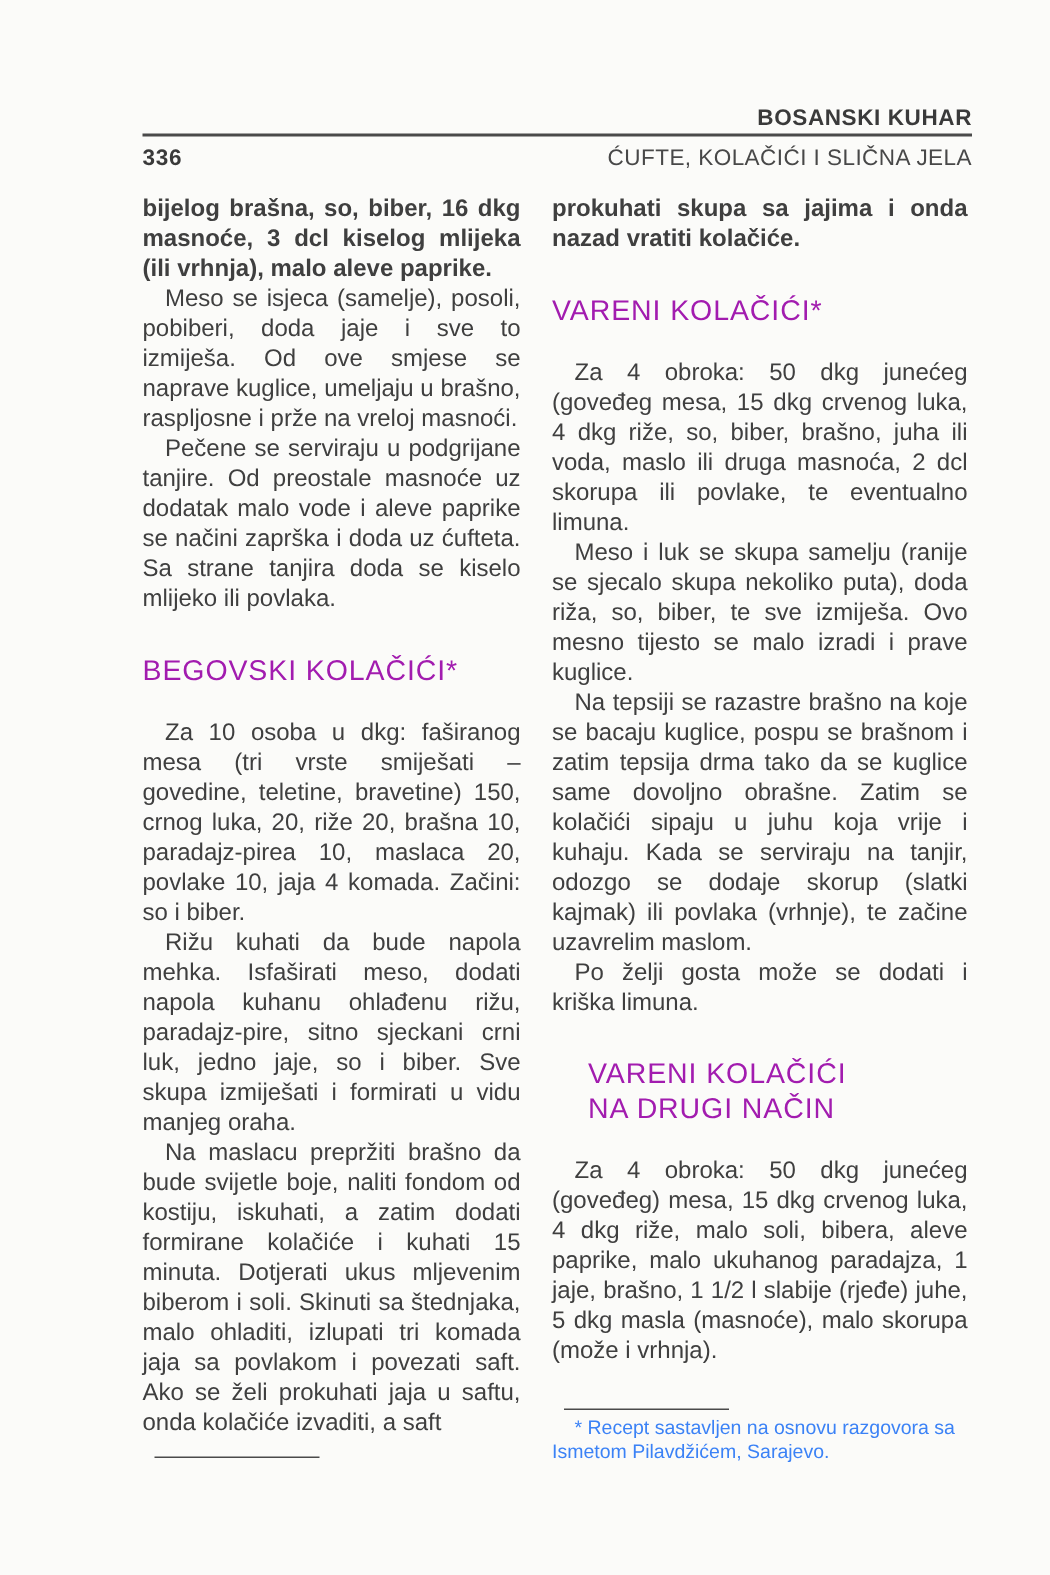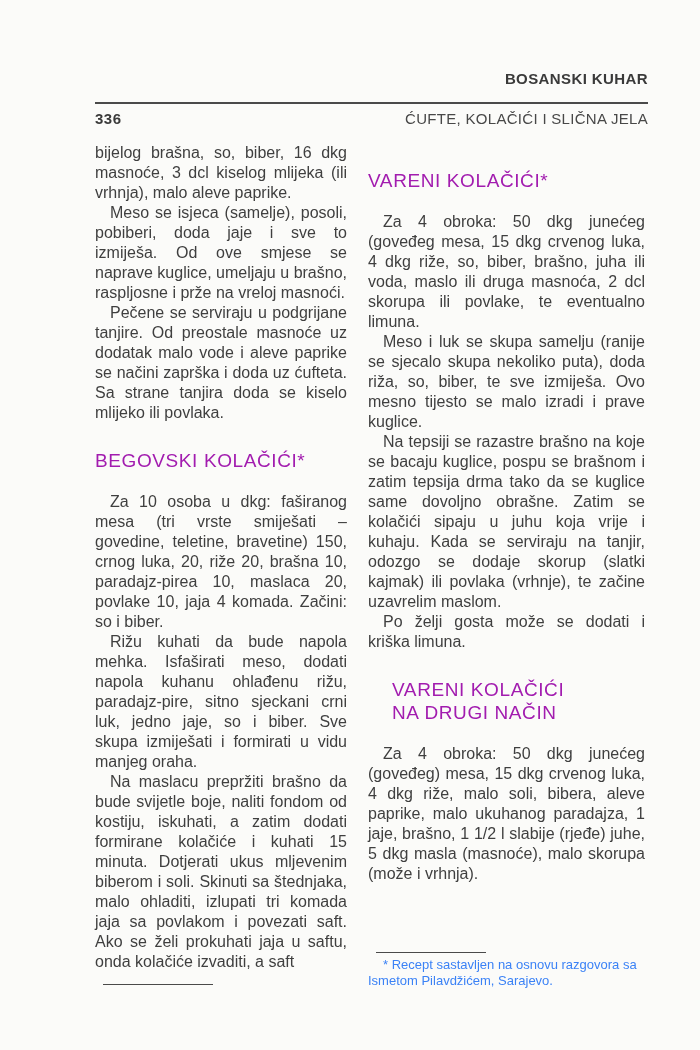--- a/index.html
+++ b/index.html
@@ -16,21 +16,21 @@
     padding:70px 52px 0 95px;
     position:relative;
   }
   
   .book-title{
     text-align:right;
     font-size:15px;
     font-weight:bold;
     letter-spacing:.4px;
     color:#3a3a3a;
-    padding-bottom:15px;
+    padding-bottom:2px;
   }
   .header-rule{
     border-top:2px solid #4a4a4a;
     height:0;
   }
   .header-row{
     display:flex;
     justify-content:space-between;
     align-items:baseline;
     font-size:15px;
@@ -49,21 +49,21 @@
     display:flex;
     flex-direction:column;
     font-size:16px;
     line-height:20px;
     text-align:justify;
     color:#3f3f3f;
   }
   .col-left{width:252px;}
   .col-right{width:277px;}
   .col p{margin:0;text-indent:15px;}
-  .col p.noindent{text-indent:0;}
+  .col p.noindent{text-indent:0;font-weight:bold;}
   .recipe-heading{
     font-size:19px;
     font-weight:400;
     color:#a21caf;
     letter-spacing:.6px;
     line-height:23px;
     margin:26px 0 20px 0;
     text-align:left;
   }
   .hline{display:block;margin-left:24px;}
@@ -109,20 +109,21 @@
       <p>Za 10 osoba u dkg: faširanog mesa (tri vrste smiješati – govedine, teletine, bravetine) 150, crnog luka, 20, riže 20, brašna 10, paradajz-pirea 10, maslaca 20, povlake 10, jaja 4 komada. Začini: so i biber.</p>
       <p>Rižu kuhati da bude napola mehka. Isfaširati meso, dodati napola kuhanu ohlađenu rižu, paradajz-pire, sitno sjeckani crni luk, jedno jaje, so i biber. Sve skupa izmiješati i formirati u vidu manjeg oraha.</p>
       <p>Na maslacu prepržiti brašno da bude svijetle boje, naliti fondom od kostiju, iskuhati, a zatim dodati formirane kolačiće i kuhati 15 minuta. Dotjerati ukus mljevenim biberom i soli. Skinuti sa štednjaka, malo ohladiti, izlupati tri komada jaja sa povlakom i povezati saft. Ako se želi prokuhati jaja u saftu, onda kolačiće izvaditi, a saft</p>
 
       <div class="footnote">
         <div class="footnote-rule"></div>
       </div>
     </section>
 
     <section class="col col-right">
+      <p class="noindent">prokuhati skupa sa jajima i onda nazad vratiti kolačiće.</p>
 
       <h2 class="recipe-heading">VARENI KOLAČIĆI*</h2>
 
       <p>Za 4 obroka: 50 dkg junećeg (goveđeg mesa, 15 dkg crvenog luka, 4 dkg riže, so, biber, brašno, juha ili voda, maslo ili druga masnoća, 2 dcl skorupa ili povlake, te eventualno limuna.</p>
       <p>Meso i luk se skupa samelju (ranije se sjecalo skupa nekoliko puta), doda riža, so, biber, te sve izmiješa. Ovo mesno tijesto se malo izradi i prave kuglice.</p>
       <p>Na tepsiji se razastre brašno na koje se bacaju kuglice, pospu se brašnom i zatim tepsija drma tako da se kuglice same dovoljno obrašne. Zatim se kolačići sipaju u juhu koja vrije i kuhaju. Kada se serviraju na tanjir, odozgo se dodaje skorup (slatki kajmak) ili povlaka (vrhnje), te začine uzavrelim maslom.</p>
       <p>Po želji gosta može se dodati i kriška limuna.</p>
 
       <h2 class="recipe-heading">
         <span class="hline">VARENI KOLAČIĆI</span>

